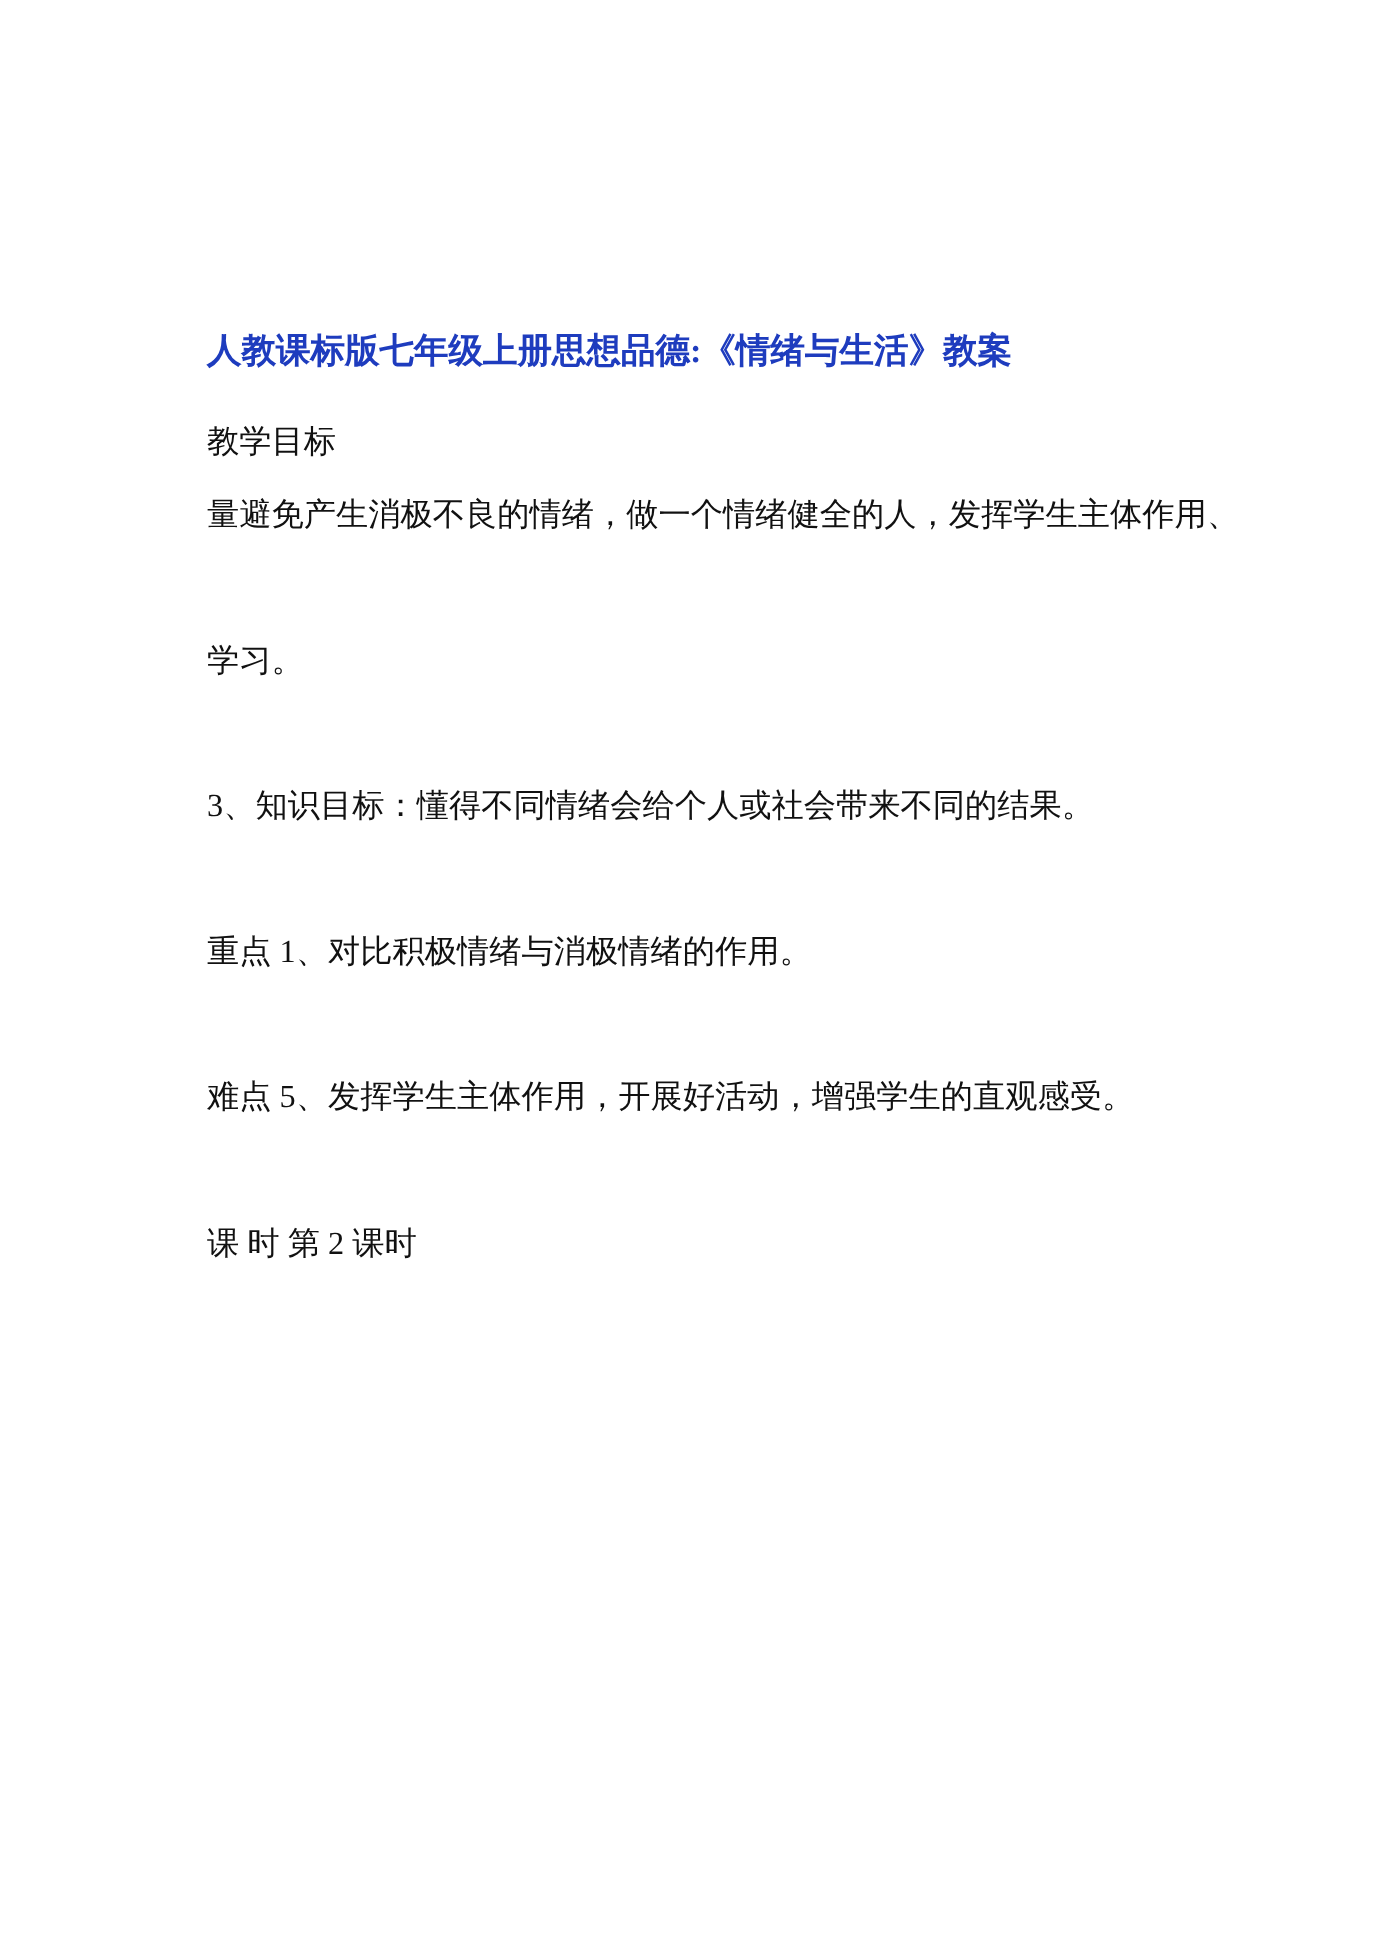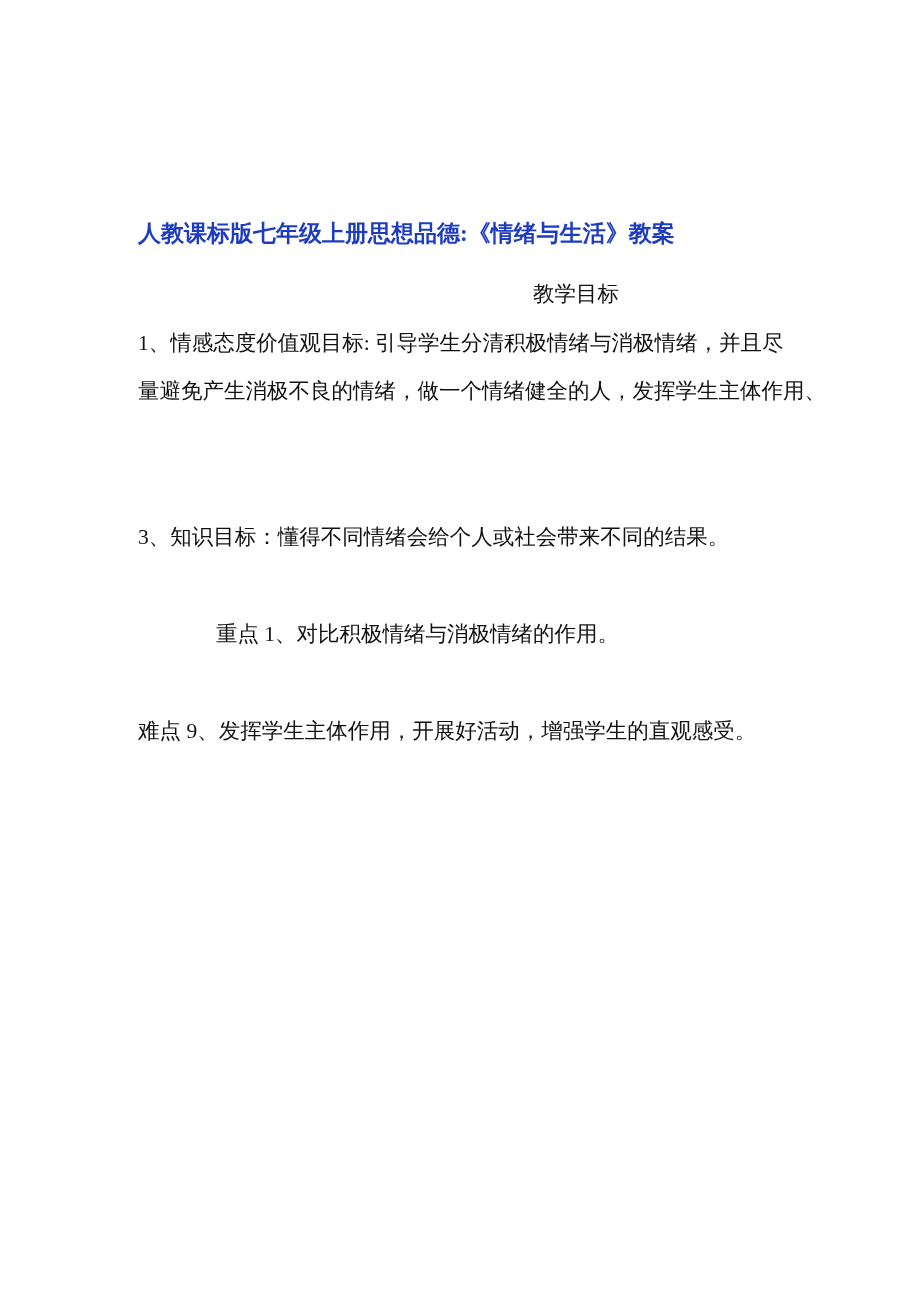--- a/index.html
+++ b/index.html
@@ -30,34 +30,34 @@
     white-space: nowrap;
   }
   .doc-body {
     font-size: 21.5px;
   }
   .line {
     line-height: 48.6px;
     height: 48.6px;
     white-space: nowrap;
     overflow: visible;
-    text-align: right;
   }
 </style>
 </head>
 <body>
 
 <div class="page" style="background: rgb(255, 255, 255);">
   <h1 class="doc-title" style="color: rgb(30, 60, 190);">人教课标版七年级上册思想品德:《情绪与生活》教案</h1>
   <div class="doc-body" style="color: rgb(17, 17, 17);">
       <div class="line">教学目标</div>
-      <div class="line">1、情感态度价值观目标: 引导学生分清积极情绪与消极情绪，并且尽</div>
       <div class="line">量避免产生消极不良的情绪，做一个情绪健全的人，发挥学生主体作用、</div>
       <div class="line">&nbsp;</div>
+      <div class="line">学习。</div>
       <div class="line">&nbsp;</div>
       <div class="line">3、知识目标：懂得不同情绪会给个人或社会带来不同的结果。</div>
       <div class="line">&nbsp;</div>
       <div class="line">重点 1、对比积极情绪与消极情绪的作用。</div>
       <div class="line">&nbsp;</div>
-      <div class="line">难点 9、发挥学生主体作用，开展好活动，增强学生的直观感受。</div>
+      <div class="line">难点 5、发挥学生主体作用，开展好活动，增强学生的直观感受。</div>
       <div class="line">&nbsp;</div>
+      <div class="line">课 时 第 2 课时</div>
     </div>
 </div>
 
 </body></html>

